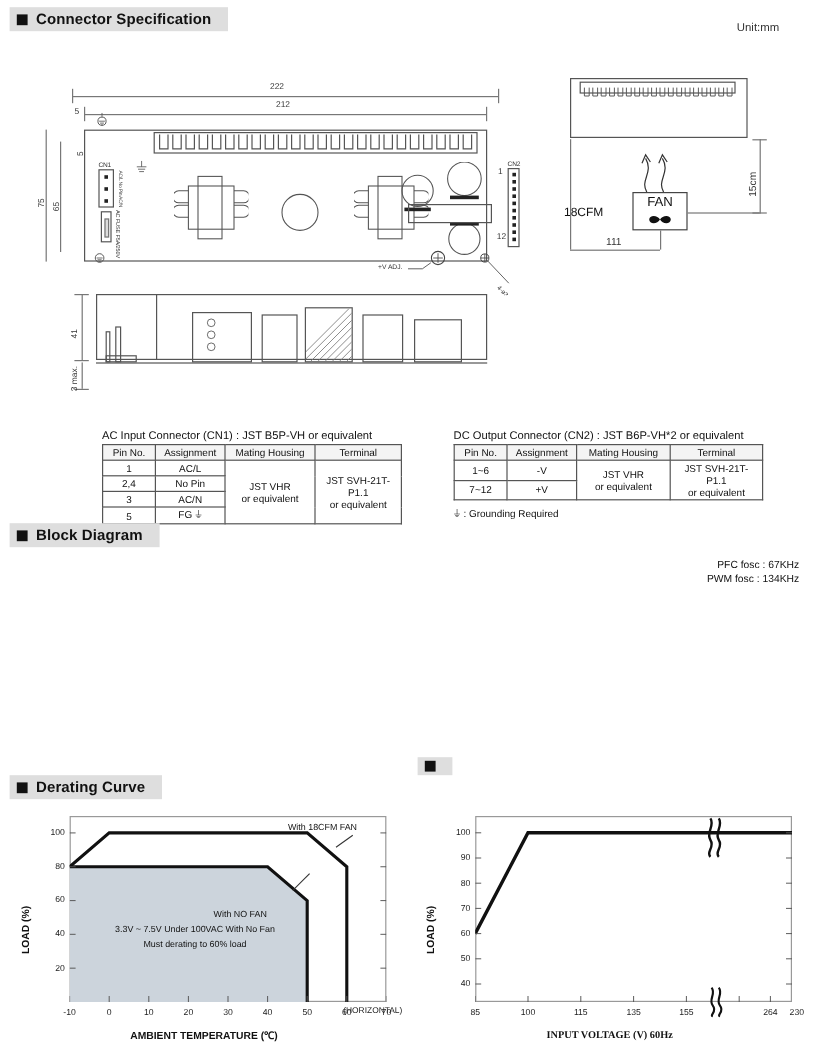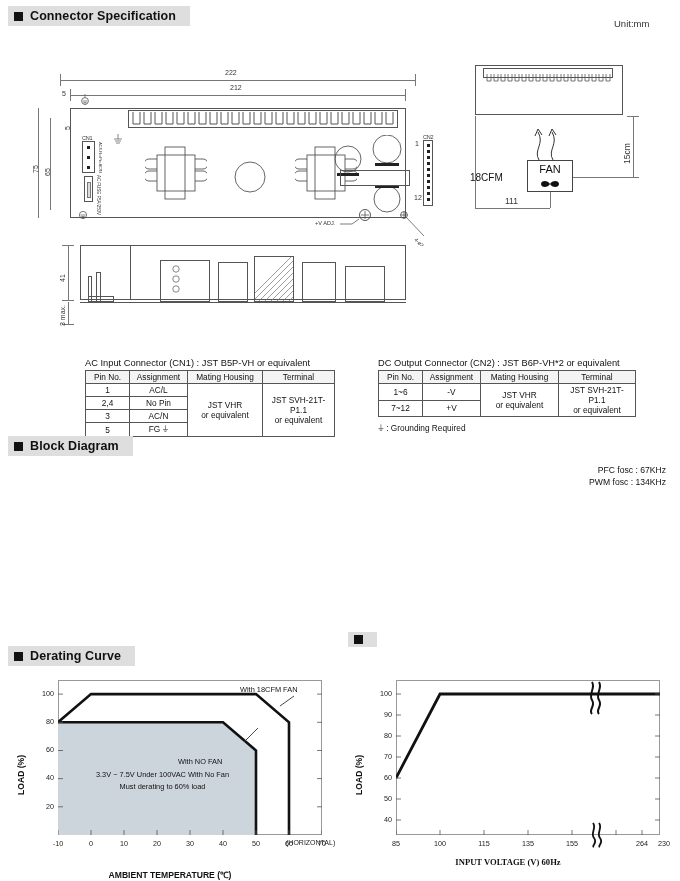--- a/index.html
+++ b/index.html
@@ -414,21 +414,21 @@
   <div class="tick" style="left:269px; top:174px; width:20px;">60</div>
   <div class="tick" style="left:302px; top:174px; width:20px;">70</div>
   <div class="horiz" style="left:276px; top:174px;">(HORIZONTAL)</div>
 
   <div class="annot" style="left:230px; top:20px;">With 18CFM FAN</div>
   <div class="annot" style="left:168px; top:92px;">With NO FAN</div>
   <div class="annot" style="left:55px; top:105px; width:195px; text-align:center;">3.3V ~ 7.5V Under 100VAC With No Fan</div>
   <div class="annot" style="left:55px; top:117px; width:195px; text-align:center;">Must derating to 60% load</div>
 
   <div class="ylab" style="left:6px; top:60px; height:70px;">LOAD (%)</div>
-  <div class="axis-title" style="left:40px; top:204px; width:240px;">AMBIENT TEMPERATURE (℃)</div>
+  <div class="axis-title" style="left:40px; top:192px; width:240px;">AMBIENT TEMPERATURE (℃)</div>
 </div>
 
 <div class="abs" style="left:348px; top:630px;">
   <div class="section-header">
     <span class="sq"></span>
   </div>
 </div>
 
 <div class="chart-wrap" style="left:348px; top:665px; width:330px; height:210px;">
   <div class="abs" style="left:48px; top:15px; width:264px; height:155px; border:1px solid #999; background:#fff;"></div>

